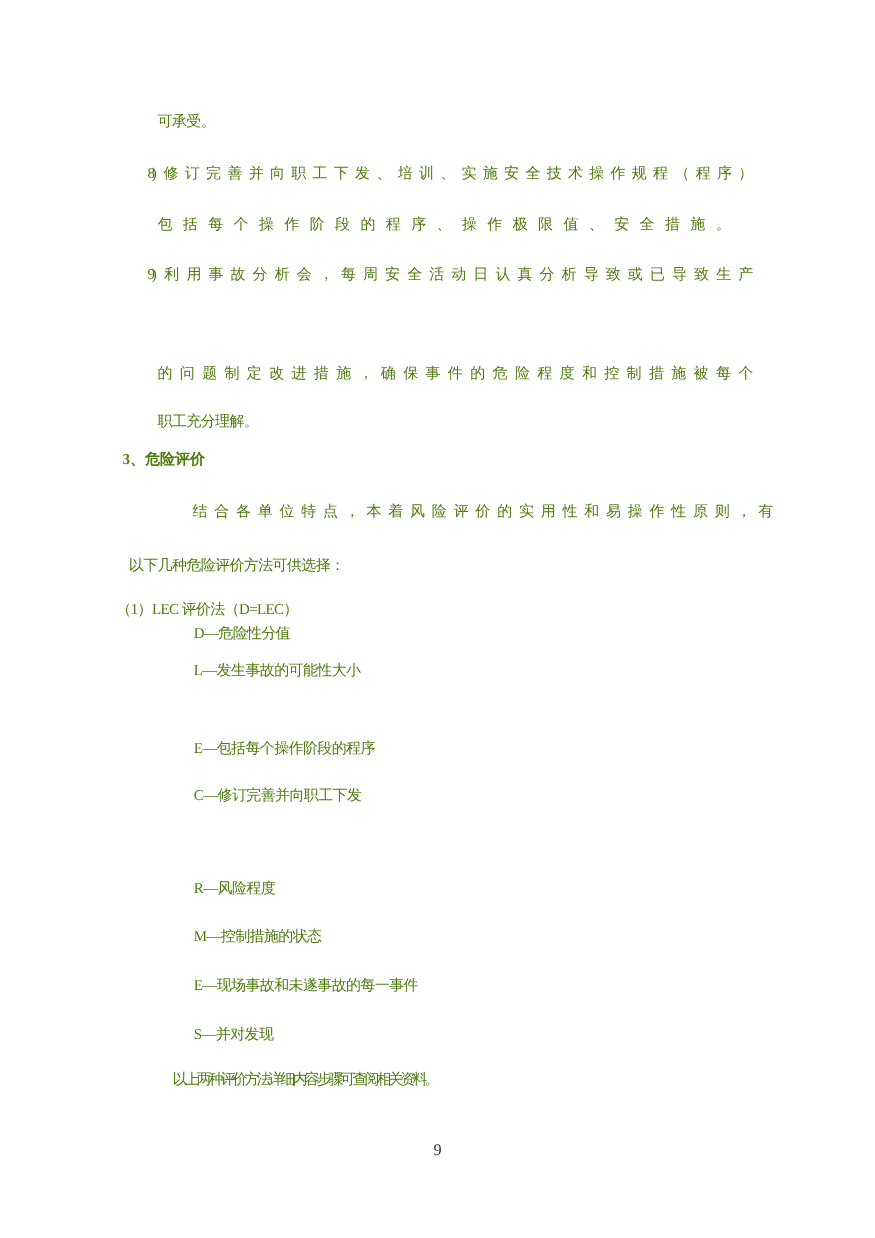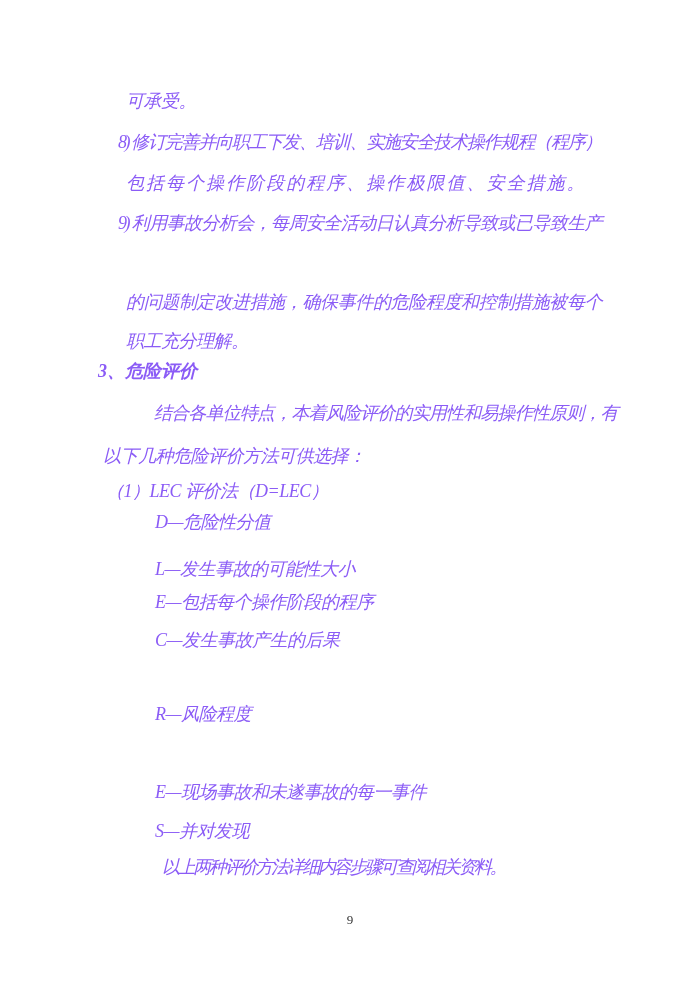--- a/index.html
+++ b/index.html
@@ -11,37 +11,35 @@
     position: relative;
     width: 700px;
     height: 990px;
     background: #ffffff;
     overflow: hidden;
     font-family: "Liberation Serif", "DejaVu Serif", serif;
     color: #2a2a2a;
   }
   .ln {
     position: absolute;
-    font-size: 18px;
+    font-size: 12px;
     line-height: 1.15;
     letter-spacing: -0.5px;
     white-space: nowrap;
-    color: #8b5cf6;
-    font-style: italic;
+    color: #4d7c0f;
   }
   
   .fill {
     letter-spacing: -2.6px;
     white-space: normal;
     text-align: justify;
     text-align-last: justify;
   }
   .tight {
     letter-spacing: -2.4px;
-    margin-left: 24px;
   }
   .heading {
     font-weight: bold;
     letter-spacing: 0;
   }
   .pagenum {
     position: absolute;
     left: 0;
     width: 700px;
     text-align: center;
@@ -62,27 +60,28 @@
 
   <div class="ln fill" style="top:213px; left:118px; width:482px;">9) 利用事故分析会，每周安全活动日认真分析导致或已导致生产</div>
   <div class="ln fill" style="top:292px; left:126px; width:474px;">的问题制定改进措施，确保事件的危险程度和控制措施被每个</div>
   <div class="ln" style="top:331px; left:126px;">职工充分理解。</div>
 
   <div class="ln heading" style="top:361px; left:98px;">3、危险评价</div>
 
   <div class="ln fill" style="top:403px; left:138px; width:462px;margin-left:16px;">结合各单位特点，本着风险评价的实用性和易操作性原则，有</div>
   <div class="ln" style="top:446px; left:103px;">以下几种危险评价方法可供选择：</div>
 
-  <div class="ln" style="top:481px; left:106px;text-align:right;">（1）LEC 评价法（D=LEC）</div>
-  <div class="ln" style="top:512px; left:155px;">D—危险性分值</div>
-  <div class="ln" style="top:559px; left:155px;">L—发生事故的可能性大小</div>
+  <div class="ln" style="top:481px; left:93px;text-align:right;">（1）LEC 评价法（D=LEC）</div>
+  <div class="ln" style="top:500px; left:155px;">D—危险性分值</div>
+  <div class="ln" style="top:530px; left:155px;">L—发生事故的可能性大小</div>
   <div class="ln" style="top:592px; left:155px;">E—包括每个操作阶段的程序</div>
-  <div class="ln" style="top:630px; left:155px;">C—发生事故产生的后果</div>
+  <div class="ln" style="top:630px; left:155px;">C—修订完善并向职工下发</div>
 
   <div class="ln" style="top:704px; left:155px;">R—风险程度</div>
+  <div class="ln" style="top:743px; left:155px;">M—控制措施的状态</div>
   <div class="ln" style="top:782px; left:155px;">E—现场事故和未遂事故的每一事件</div>
   <div class="ln" style="top:821px; left:155px;">S—并对发现</div>
 
   <div class="ln tight" style="top:857px; left:138px;">以上两种评价方法详细内容步骤可查阅相关资料。</div>
 
   <div class="pagenum" style="top:912px;">9</div>
 
 </div>
 
 </body></html>

